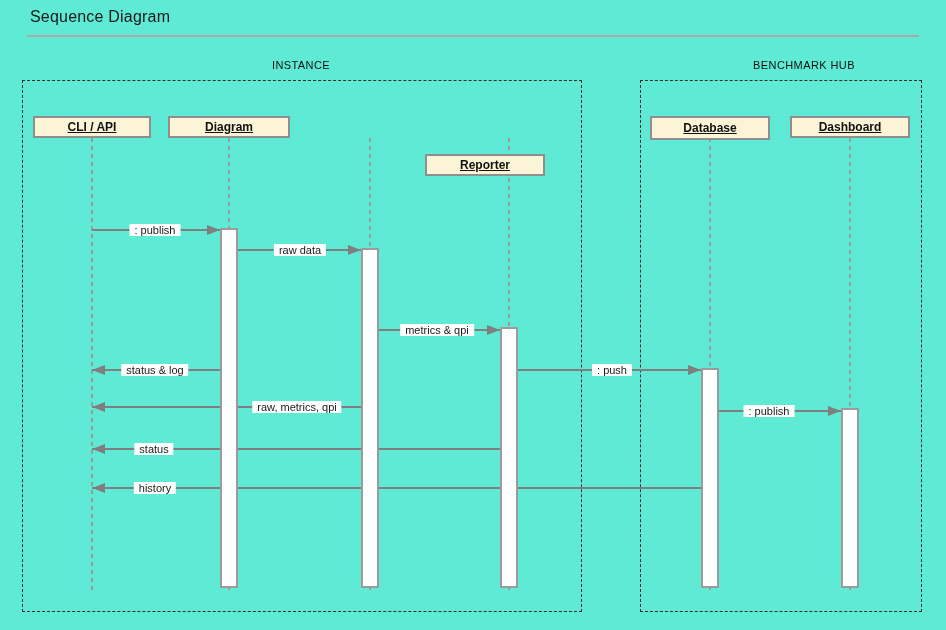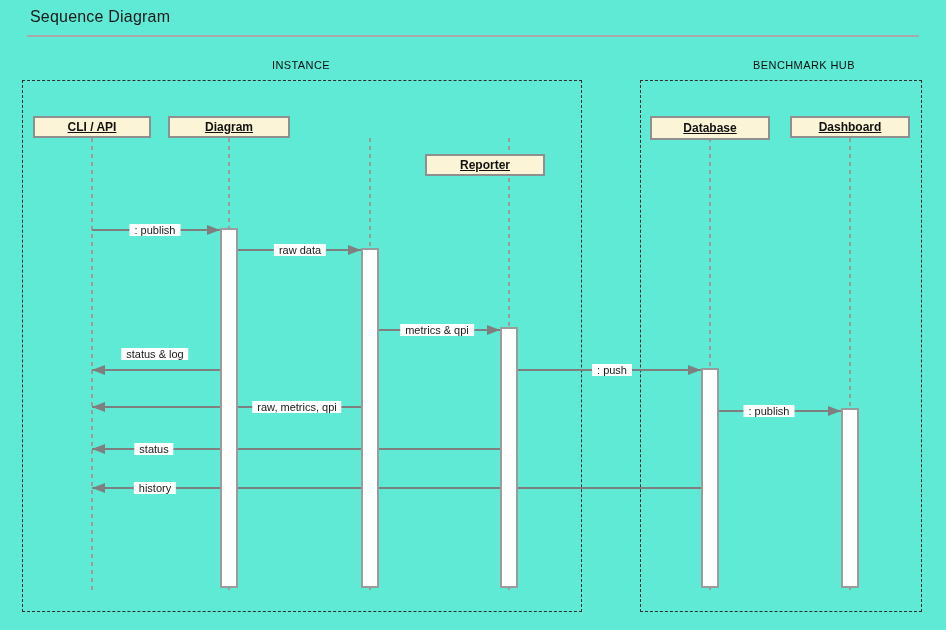--- a/index.html
+++ b/index.html
@@ -63,21 +63,21 @@
     <div class="arrow right" style="top: 225px; left: 207px;"></div>
     <div class="msg-label" style="left: 155px; top: 230px;">: publish</div>
     <div class="msg-line" style="left: 238px; top: 249px; width: 123px; height: 2px;"></div>
     <div class="arrow right" style="top: 245px; left: 348px;"></div>
     <div class="msg-label" style="left: 300px; top: 250px;">raw data</div>
     <div class="msg-line" style="left: 379px; top: 329px; width: 121px; height: 2px;"></div>
     <div class="arrow right" style="top: 325px; left: 487px;"></div>
     <div class="msg-label" style="left: 437px; top: 330px;">metrics &amp; qpi</div>
     <div class="msg-line" style="left: 92px; top: 369px; width: 128px; height: 2px;"></div>
     <div class="arrow left" style="top: 365px; left: 92px;"></div>
-    <div class="msg-label" style="left: 155px; top: 354px; text-align: right;">status &amp; log</div>
+    <div class="msg-label" style="left: 155px; top: 370px; text-align: right;">status &amp; log</div>
     <div class="msg-line" style="left: 518px; top: 369px; width: 183px; height: 2px;"></div>
     <div class="arrow right" style="top: 365px; left: 688px;"></div>
     <div class="msg-label" style="left: 612px; top: 370px;">: push</div>
     <div class="msg-line" style="left: 92px; top: 406px; width: 269px; height: 2px;"></div>
     <div class="arrow left" style="top: 402px; left: 92px;"></div>
     <div class="msg-label" style="left: 297px; top: 407px;">raw, metrics, qpi</div>
     <div class="msg-line" style="left: 719px; top: 410px; width: 122px; height: 2px;"></div>
     <div class="arrow right" style="top: 406px; left: 828px;"></div>
     <div class="msg-label" style="left: 769px; top: 411px;">: publish</div>
     <div class="msg-line" style="left: 92px; top: 448px; width: 408px; height: 2px;"></div>

